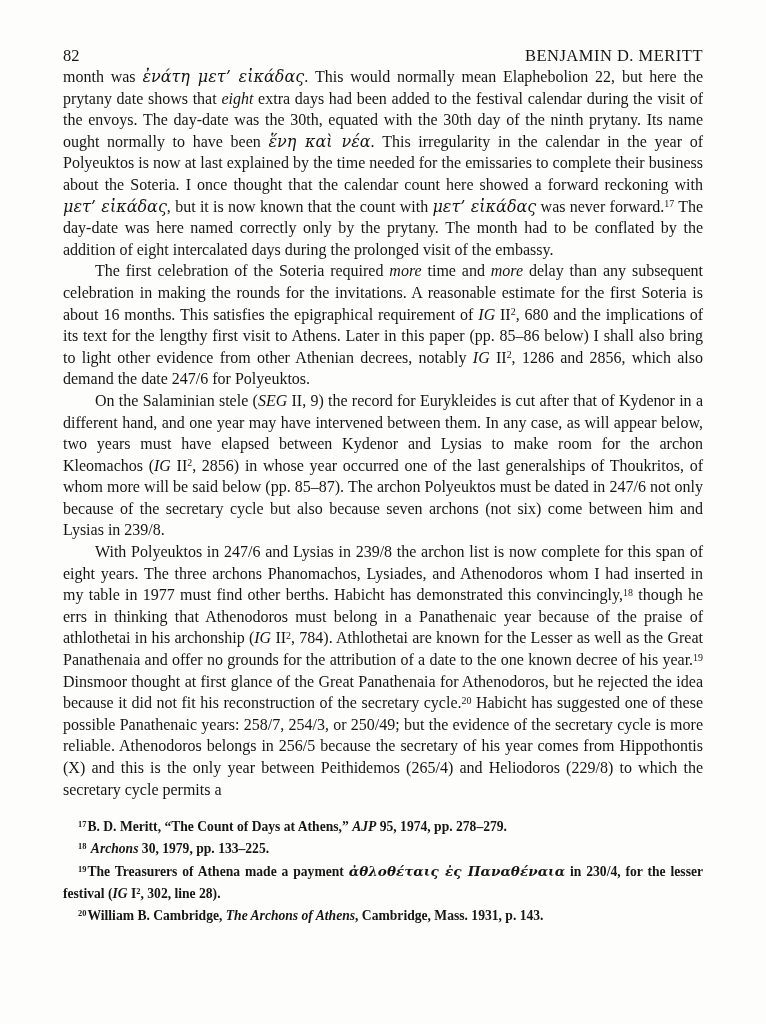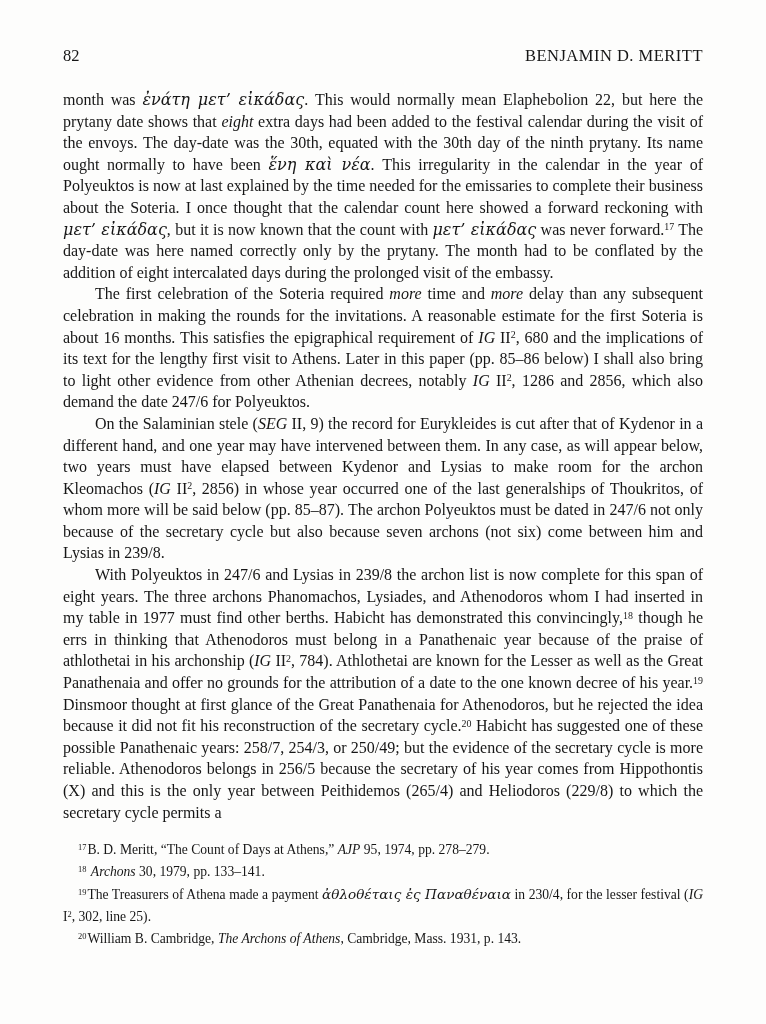--- a/index.html
+++ b/index.html
@@ -28,36 +28,36 @@
     position: absolute;
     left: 0;
     top: 0;
   }
   .running-head {
     display: block;
     text-align: right;
     letter-spacing: 0.5px;
   }
   .body-text {
-    margin-top: 23px;
     font-size: 16px;
     line-height: 21.6px;
     text-align: justify;
   }
   .para {
     margin: 0;
   }
   .para.indent {
     text-indent: 32px;
   }
   .footnotes {
     margin-top: 16px;
     font-size: 13.6px;
     line-height: 22px;
     text-align: justify;
+    font-weight: bold;
   }
   .footnote {
     margin: 0;
     text-indent: 15px;
   }
   sup {
     font-size: 0.62em;
     line-height: 0;
     vertical-align: baseline;
     position: relative;
@@ -80,17 +80,17 @@
     <span class="running-head">BENJAMIN D. MERITT</span>
   </header>
   <main class="body-text">
       <p class="para"><span>month was </span><i class="greek">ἐνάτη μετ’ εἰκάδας</i><span>. This would normally mean Elaphebolion 22, but here the prytany date shows that </span><i>eight</i><span> extra days had been added to the festival calendar during the visit of the envoys. The day-date was the 30th, equated with the 30th day of the ninth prytany. Its name ought normally to have been </span><i class="greek">ἕνη καὶ νέα</i><span>. This irregularity in the calendar in the year of Polyeuktos is now at last explained by the time needed for the emissaries to complete their business about the Soteria. I once thought that the calendar count here showed a forward reckoning with </span><i class="greek">μετ’ εἰκάδας</i><span>, but it is now known that the count with </span><i class="greek">μετ’ εἰκάδας</i><span> was never forward.</span><sup>17</sup><span> The day-date was here named correctly only by the prytany. The month had to be conflated by the addition of eight intercalated days during the prolonged visit of the embassy.</span></p>
       <p class="para indent"><span>The first celebration of the Soteria required </span><i>more</i><span> time and </span><i>more</i><span> delay than any subsequent celebration in making the rounds for the invitations. A reasonable estimate for the first Soteria is about 16 months. This satisfies the epigraphical requirement of </span><i>IG</i><span> II</span><sup>2</sup><span>, 680 and the implications of its text for the lengthy first visit to Athens. Later in this paper (pp. 85–86 below) I shall also bring to light other evidence from other Athenian decrees, notably </span><i>IG</i><span> II</span><sup>2</sup><span>, 1286 and 2856, which also demand the date 247/6 for Polyeuktos.</span></p>
       <p class="para indent"><span>On the Salaminian stele (</span><i>SEG</i><span> II, 9) the record for Eurykleides is cut after that of Kydenor in a different hand, and one year may have intervened between them. In any case, as will appear below, two years must have elapsed between Kydenor and Lysias to make room for the archon Kleomachos (</span><i>IG</i><span> II</span><sup>2</sup><span>, 2856) in whose year occurred one of the last generalships of Thoukritos, of whom more will be said below (pp. 85–87). The archon Polyeuktos must be dated in 247/6 not only because of the secretary cycle but also because seven archons (not six) come between him and Lysias in 239/8.</span></p>
       <p class="para indent"><span>With Polyeuktos in 247/6 and Lysias in 239/8 the archon list is now complete for this span of eight years. The three archons Phanomachos, Lysiades, and Athenodoros whom I had inserted in my table in 1977 must find other berths. Habicht has demonstrated this convincingly,</span><sup>18</sup><span> though he errs in thinking that Athenodoros must belong in a Panathenaic year because of the praise of athlothetai in his archonship (</span><i>IG</i><span> II</span><sup>2</sup><span>, 784). Athlothetai are known for the Lesser as well as the Great Panathenaia and offer no grounds for the attribution of a date to the one known decree of his year.</span><sup>19</sup><span> Dinsmoor thought at first glance of the Great Panathenaia for Athenodoros, but he rejected the idea because it did not fit his reconstruction of the secretary cycle.</span><sup>20</sup><span> Habicht has suggested one of these possible Panathenaic years: 258/7, 254/3, or 250/49; but the evidence of the secretary cycle is more reliable. Athenodoros belongs in 256/5 because the secretary of his year comes from Hippothontis (X) and this is the only year between Peithidemos (265/4) and Heliodoros (229/8) to which the secretary cycle permits a</span></p>
     </main>
   <footer class="footnotes">
       <p class="footnote"><sup class="fn-marker">17</sup><span>B. D. Meritt, “The Count of Days at Athens,” </span><i>AJP</i><span> 95, 1974, pp. 278–279.</span></p>
-      <p class="footnote"><sup class="fn-marker">18</sup><span> </span><i>Archons</i><span> 30, 1979, pp. 133–141.</span></p>
-      <p class="footnote"><sup class="fn-marker">19</sup><span>The Treasurers of Athena made a payment </span><i class="greek">ἀθλοθέταις ἐς Παναθέναια</i><span> in 230/4, for the lesser festival (</span><i>IG</i><span> I</span><sup>2</sup><span>, 302, line 25).</span></p>
+      <p class="footnote"><sup class="fn-marker">18</sup><span> </span><i>Archons</i><span> 30, 1979, pp. 133–225.</span></p>
+      <p class="footnote"><sup class="fn-marker">19</sup><span>The Treasurers of Athena made a payment </span><i class="greek">ἀθλοθέταις ἐς Παναθέναια</i><span> in 230/4, for the lesser festival (</span><i>IG</i><span> I</span><sup>2</sup><span>, 302, line 28).</span></p>
       <p class="footnote"><sup class="fn-marker">20</sup><span>William B. Cambridge, </span><i>The Archons of Athens</i><span>, Cambridge, Mass. 1931, p. 143.</span></p>
     </footer>
 </div>
 
 </body></html>

